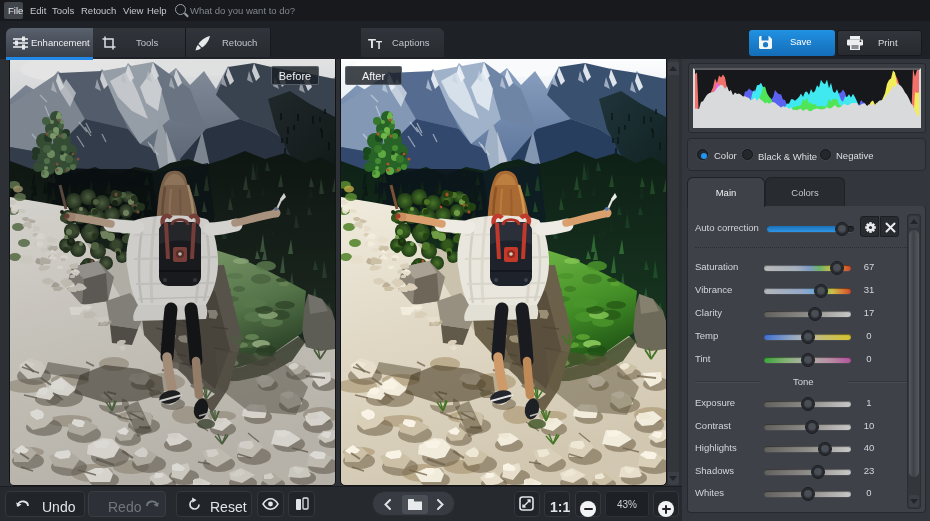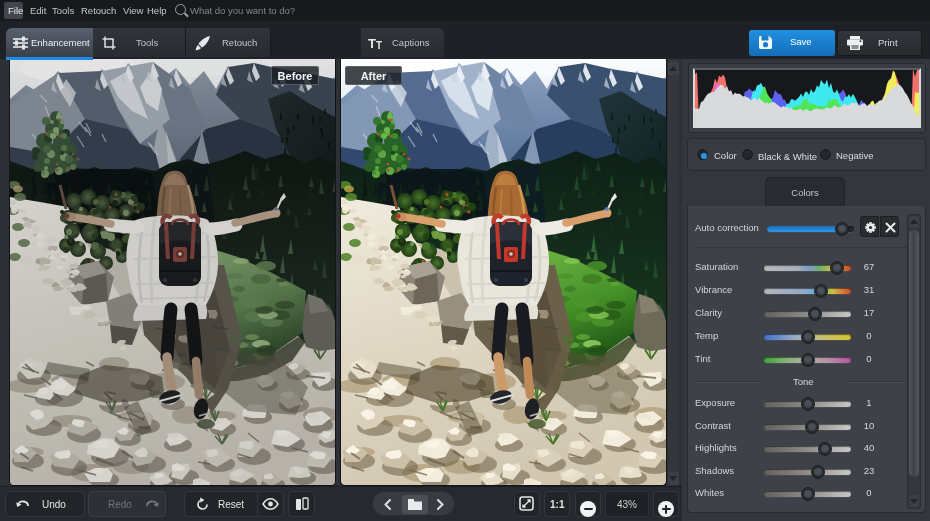--- a/index.html
+++ b/index.html
@@ -34,21 +34,21 @@
 #tab-cap { left:361px; width:83px; }
 
 
 #savebtn { position:absolute; left:749px; top:9px; width:86px; height:26px;
   background:linear-gradient(#2191e2,#146db8); border-radius:3px; color:#fff; font-size:9.5px; }
 #printbtn { position:absolute; left:837px; top:9px; width:85px; height:26px;
   background:linear-gradient(#32363c,#272a2f); border-radius:3px; color:#d8dade; font-size:9.5px;
   border:1px solid #17191d; }
 
 
-#imgarea { position:absolute; left:0; top:59px; width:682px; height:427px; background:#2d3035;font-weight:bold; }
+#imgarea { position:absolute; left:0; top:59px; width:682px; height:427px; background:#2d3035; }
 .photo { position:absolute; top:0; width:325px; height:426px; border-radius:0 0 4px 4px;
   overflow:hidden; outline:1px solid #121417; }
 #photo-before { left:10px; }
 #photo-after { left:341px; }
 #photo-before svg { filter:saturate(0.45) brightness(0.88) contrast(1.04); }
 .taglbl { position:absolute; top:7px; height:19px; background:rgba(25,30,36,0.82);
   border:1px solid rgba(95,102,110,0.85); border-radius:2px; color:#f2f3f5; font-size:11px;
   text-align:center; line-height:18px; z-index:5; }
 #lbl-before { left:271px; width:48px; top:7px; position:absolute; }
 #lbl-after { left:345px; width:57px; top:7px; position:absolute; }
@@ -59,21 +59,21 @@
 .varrow { position:absolute; left:0; width:11px; height:13px; background:#3c4046; }
 .tri-up { width:0;height:0;border-left:4px solid transparent;border-right:4px solid transparent;
   border-bottom:5px solid #22252a; position:absolute; left:1px; top:4px; }
 .tri-dn { width:0;height:0;border-left:4px solid transparent;border-right:4px solid transparent;
   border-top:5px solid #22252a; position:absolute; left:1px; top:4px; }
 
 
 #bottombar { position:absolute; left:0; top:486px; width:682px; height:35px; background:#26292d;
   border-top:1px solid #1b1d21; }
 .bbtn { position:absolute; top:4px; height:26px; background:#212429; border:1px solid #34373d;
-  border-radius:4px; color:#e2e4e7; font-size:10px; }
+  border-radius:4px; color:#e2e4e7; font-size:14px; }
 
 
 #rpanel { position:absolute; left:682px; top:59px; width:248px; height:462px; background:#33363c; }
 #histbox { position:absolute; left:6px; top:4px; width:238px; height:70px; background:#3a3d43;
   border:1px solid #26292d; border-radius:3px; }
 #histinner { position:absolute; left:4px; top:4px; width:228px; height:60px; background:#17181b;
   border:2px solid #d9dadb; border-top-color:#5a5c60; }
 #radiorow { position:absolute; left:5px; top:79px; width:239px; height:33px; background:#383b41;
   border:1px solid #26292d; border-radius:4px; color:#dcdee1; font-size:9.5px; }
 .radio { position:absolute; top:10px; width:11px; height:11px; border-radius:50%;
@@ -969,21 +969,21 @@
         </svg>
       <span style="position:absolute;left:36px;top:7px;">Undo</span>
     </div>
     <div class="bbtn" style="left:88px;width:78px;background:#2d3137;border-color:#3a3e44;color:#70767e;">
       <span style="position:absolute;left:19px;top:7px;">Redo</span>
       <svg width="16" height="12" viewBox="0 0 16 12" style="position:absolute;left:55px;top:6px;">
           <path d="M13.5 8 C13.5 4.5 10 3 7 3.5 C4 4 3 6 3 8" fill="none" stroke="#70767e" stroke-width="1.8"></path>
           <path d="M15 4.5 L13.3 9 L9.5 6.5 Z" fill="#70767e"></path>
         </svg>
     </div>
-    <div class="bbtn" style="left:176px;width:76px;margin-left:8px;">
+    <div class="bbtn" style="left:176px;width:76px;">
       <svg width="15" height="15" viewBox="0 0 15 15" style="position:absolute;left:10px;top:5px;">
           <path d="M12 7.5 A4.5 4.5 0 1 1 7.5 3" fill="none" stroke="#e2e4e7" stroke-width="1.7"></path>
           <path d="M5 0.5 L9.5 3 L5.5 5.8 Z" fill="#e2e4e7"></path>
         </svg>
       <span style="position:absolute;left:33px;top:7px;">Reset</span>
     </div>
     <div class="bbtn" style="left:257px;width:27px;">
       <svg width="17" height="12" viewBox="0 0 17 12" style="position:absolute;left:4px;top:6px;">
           <path d="M1 6 C3.5 2 6 0.8 8.5 0.8 C11 0.8 13.5 2 16 6 C13.5 10 11 11.2 8.5 11.2 C6 11.2 3.5 10 1 6 Z" fill="none" stroke="#e2e4e7" stroke-width="1.5"></path>
           <circle cx="8.5" cy="6" r="2.4" fill="#e2e4e7"></circle>
@@ -1049,20 +1049,21 @@
     <div id="radiorow">
       <div class="radio sel" style="left:9px;"></div>
         <span style="position:absolute;left:26px;top:11px;">Color</span>
       <div class="radio" style="left:54px;"></div>
         <span style="position:absolute;left:70px;top:12px;">Black &amp; White</span>
       <div class="radio" style="left:132px;"></div>
         <span style="position:absolute;left:148px;top:11px;">Negative</span>
     </div>
     <div id="ptabs">
       <div class="ptab" id="ptab-colors">Colors</div>
+      <div class="ptab" id="ptab-main">Main</div>
     </div>
     <div id="mainpanel">
       <div class="srow" style="top:23px;">
         <span class="slbl">Auto correction</span>
         <div class="strack" style="left:79px;background:#24272b;"></div>
         <div style="position:absolute;left:79px;top:-3px;width:73px;height:6px;border-radius:3px;background:linear-gradient(#1b6fb4,#2e96e8);"></div>
         <div class="shandle" style="left:147px;"></div>
       </div>
       <div id="acgear"><svg viewBox="0 0 19 21" width="19" height="21">
             <g fill="#eceef0">

